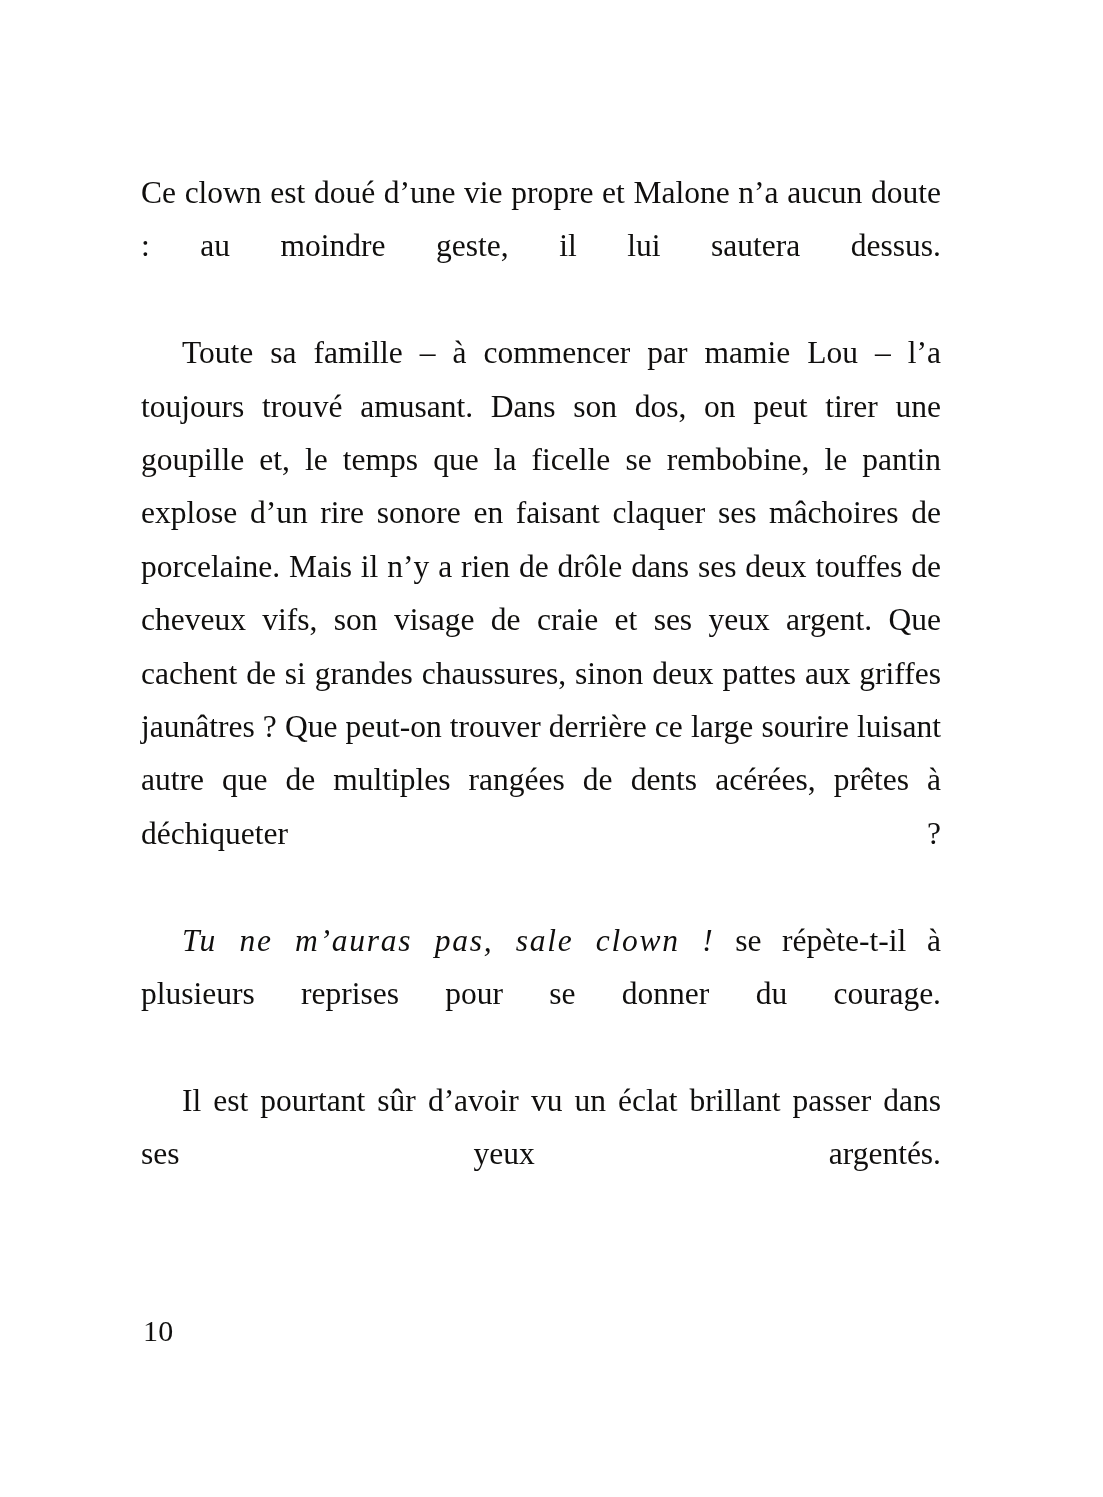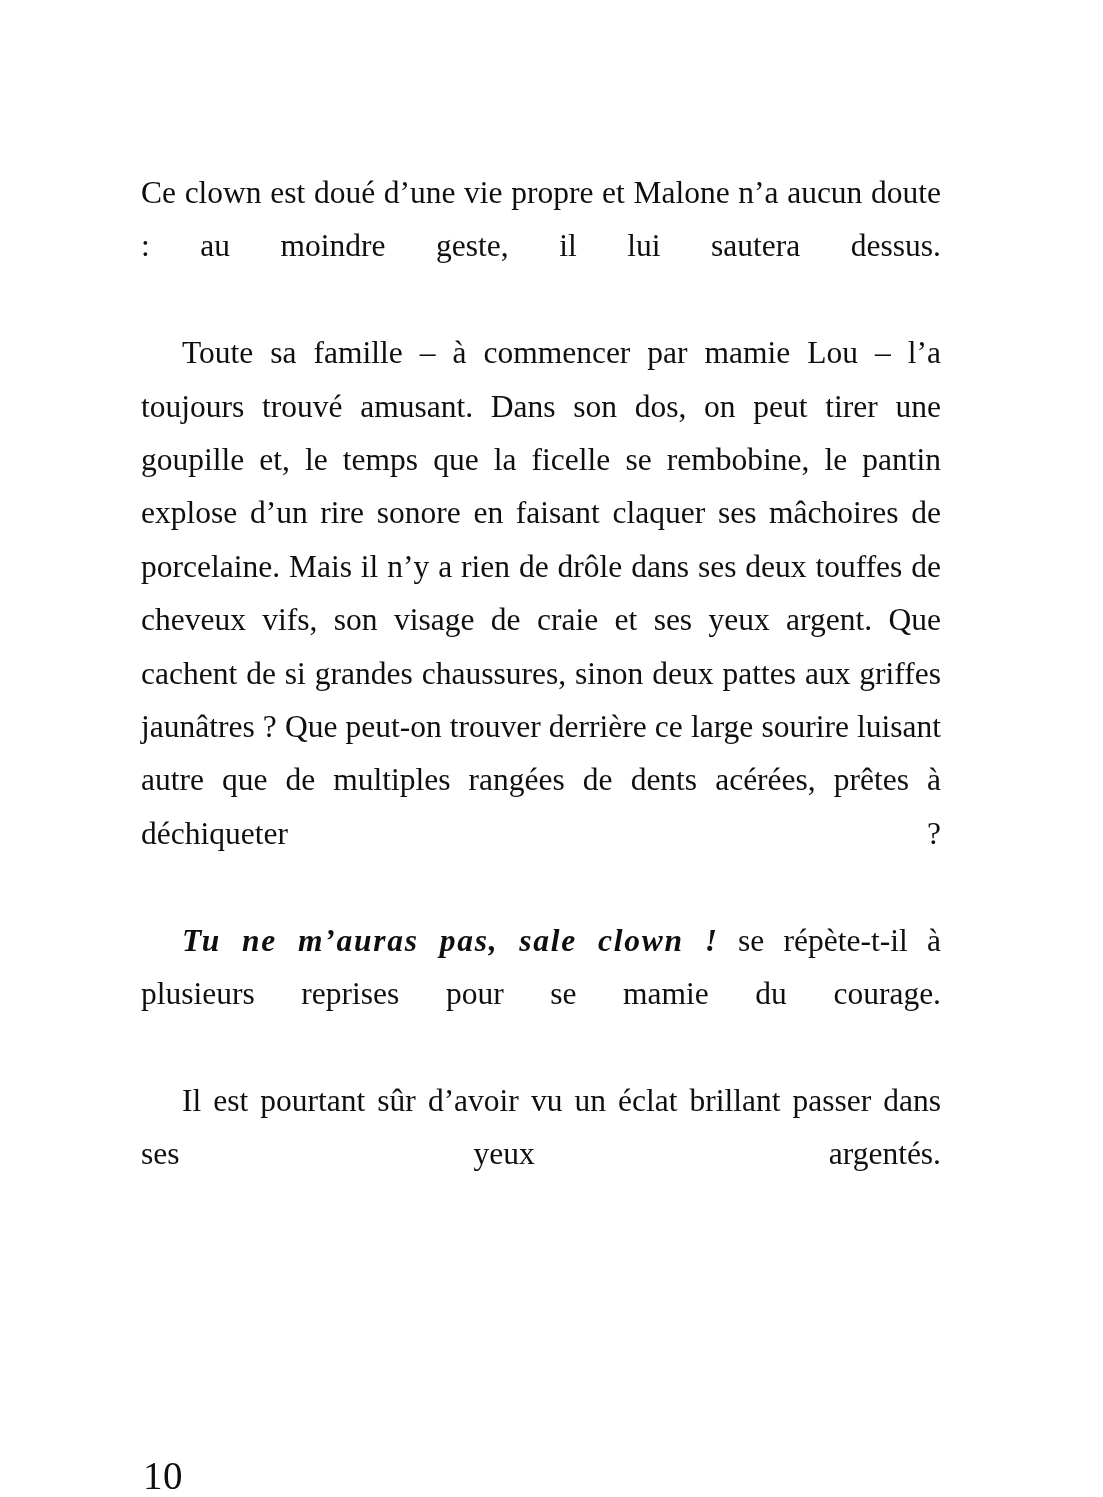--- a/index.html
+++ b/index.html
@@ -42,46 +42,45 @@
   }
   
   .para:after {
     content: "";
     display: inline-block;
     width: 100%;
   }
   .italic-phrase {
     font-style: italic;
     letter-spacing: 0.055em;
-    font-weight: bold;
   }
   .page-number {
     position: absolute;
     left: 143px;
-    top: 1456px;
-    font-size: 39px;
+    top: 1316px;
+    font-size: 30px;
     line-height: 1;
     letter-spacing: 0.01em;
   }
 </style>
 </head>
 <body>
 
 <div class="page">
 
   <div class="text-block">
 
     <p class="para no-indent">Ce clown est doué d’une vie propre et Malone n’a aucun doute : au moindre geste, il lui sautera dessus.</p>
 
     <p class="para">Toute sa famille – à commencer par mamie Lou – l’a toujours trouvé amusant. Dans son dos, on peut tirer une goupille et, le temps que la ficelle se rembobine, le pantin explose d’un rire sonore en faisant claquer ses mâchoires de porcelaine. Mais il n’y a rien de drôle dans ses deux touffes de cheveux vifs, son visage de craie et ses yeux argent. Que cachent de si grandes chaussures, sinon deux pattes aux griffes jaunâtres ? Que peut-on trouver derrière ce large sourire luisant autre que de multiples rangées de dents acérées, prêtes à déchiqueter ?</p>
 
 
 
     <p class="para">
-      <em class="italic-phrase">Tu ne m’auras pas, sale clown !</em><span> se répète-t-il à plusieurs reprises pour se mamie du courage.</span>
+      <em class="italic-phrase">Tu ne m’auras pas, sale clown !</em><span> se répète-t-il à plusieurs reprises pour se donner du courage.</span>
     </p>
 
     <p class="para">Il est pourtant sûr d’avoir vu un éclat brillant passer dans ses yeux argentés.</p>
 
   </div>
 
   <div class="page-number">10</div>
 
 </div>
 

